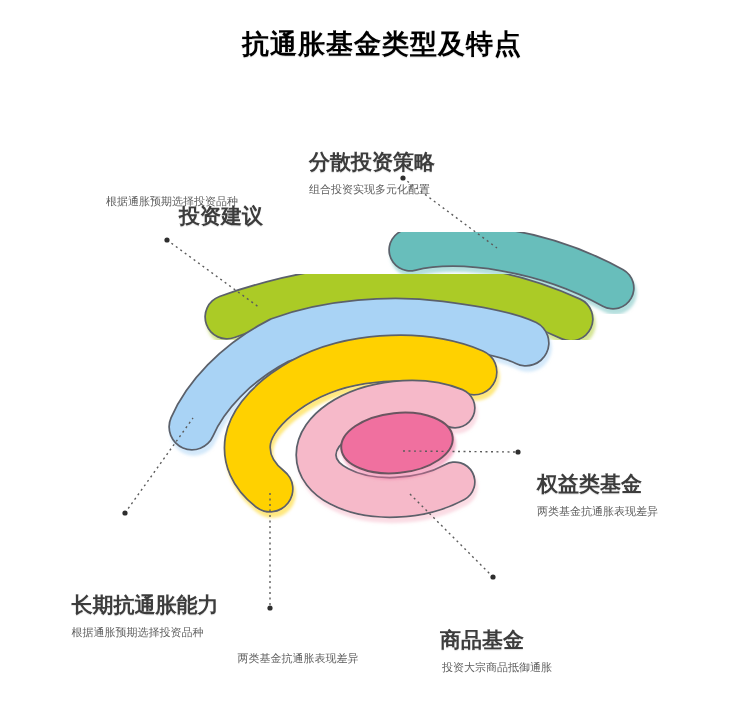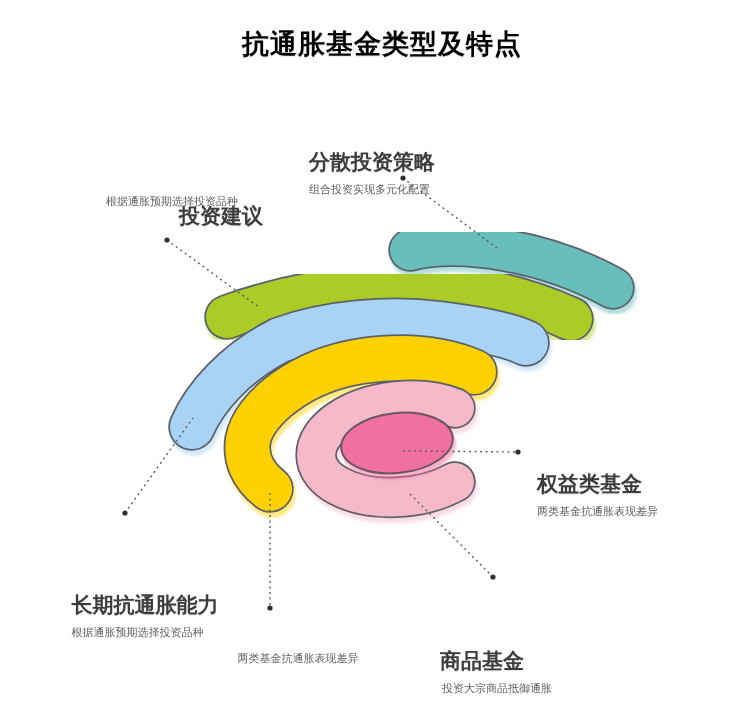--- a/index.html
+++ b/index.html
@@ -28,21 +28,21 @@
     font-size:11px; font-weight:400; color:#5e5e5e; line-height:22px; margin-top:3px;
   }
   .centered { transform:translateX(-50%); text-align:left; }
 
   #lbl-strategy  { left:309px; top:103px; }
   #lbl-advice-t  { left:221px; top:157px; transform:translateX(-50%); }
   #lbl-advice-s  { left:172px; top:187px; transform:translateX(-50%); }
   #lbl-equity    { left:537px; top:425px; }
   #lbl-longterm  { left:145px; top:546px; }
   #lbl-compare   { left:298px; top:644px; }
-  #lbl-commodity { left:440px; top:602px; }
+  #lbl-commodity { left:440px; top:581px; }
   #lbl-commodity .s { margin-left:2px; }
 
   path.outline { fill:none; stroke-linecap:round; }
   path.band    { fill:none; stroke-linecap:round; }
   .connector   { fill:none; stroke-width:1.4; stroke-dasharray:2 3.5; }
 </style>
 </head>
 <body>
 
 <div class="stage">

